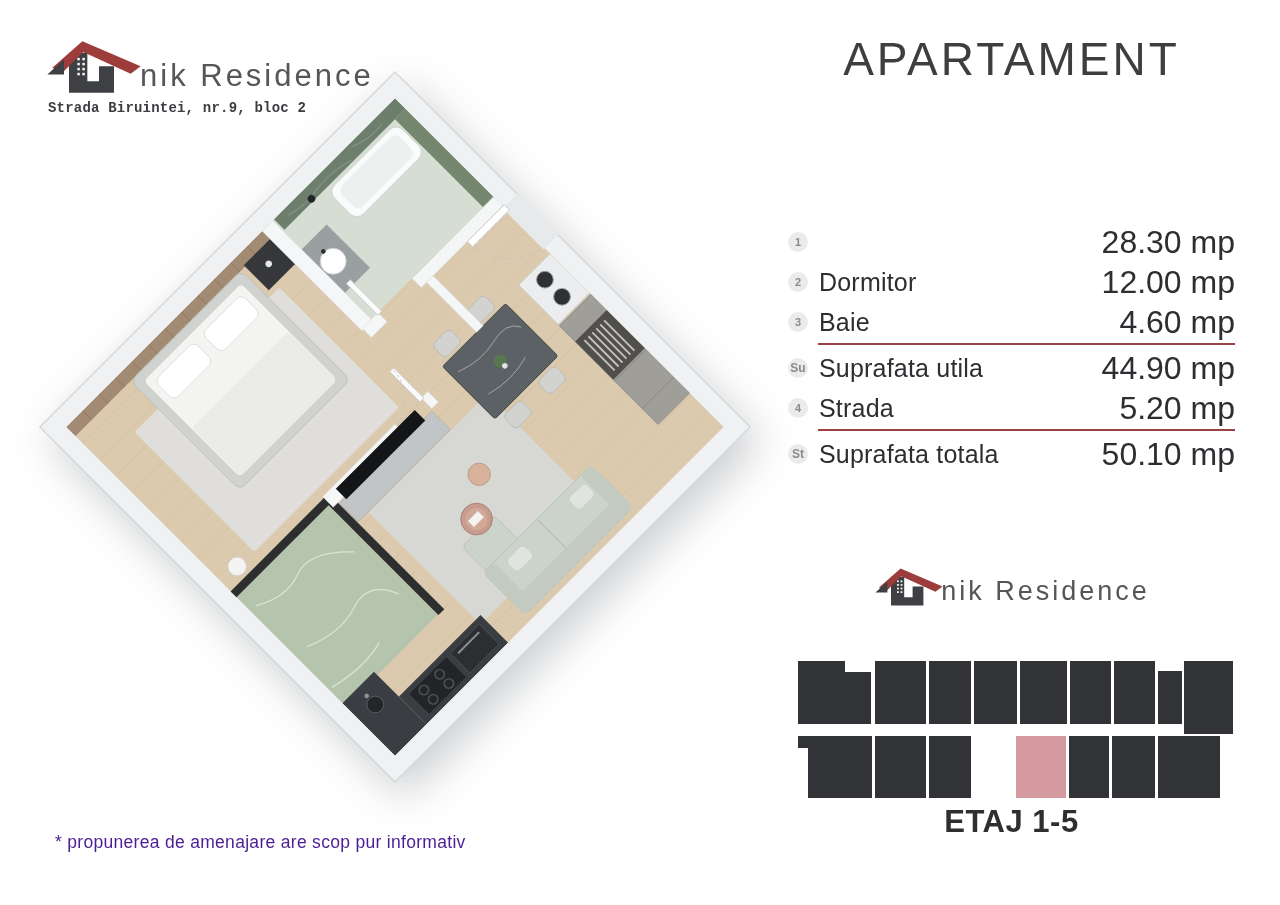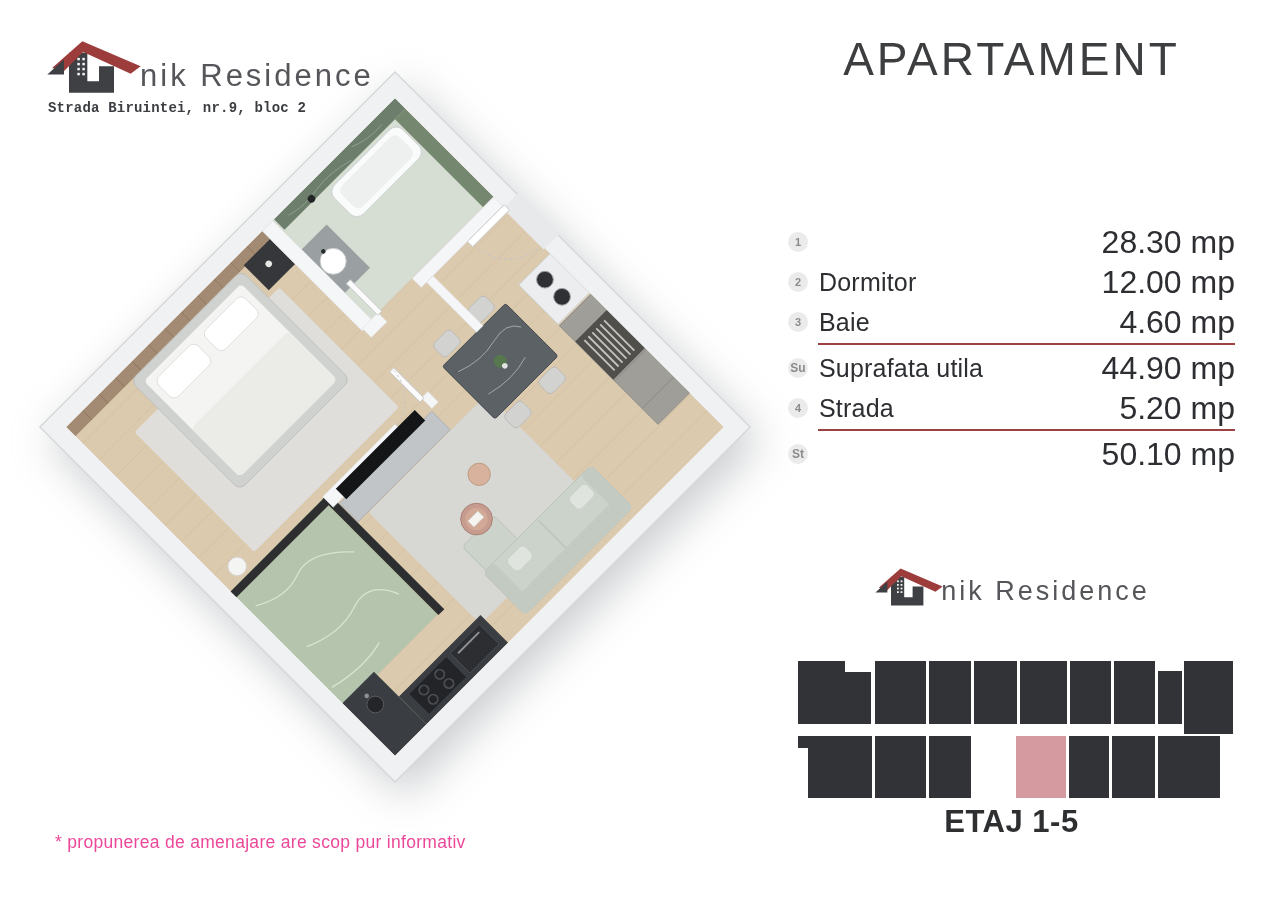--- a/index.html
+++ b/index.html
@@ -30,21 +30,21 @@
   .area-row .lbl{font-size:25px;color:#2c2e31;letter-spacing:.2px;}
   .area-row .val{font-size:32px;color:#2c2e31;margin-left:auto;}
   .area-divider{height:2px;background:#9c4143;margin:1px 0 3px 30px;}
   
   .logo-bottom{position:absolute;top:563px;width:100%;display:flex;justify-content:center;}
   .logo-bottom .logo-text{font-size:27px;margin-bottom:4px;}
   
   .bldg-wrap{position:absolute;top:658px;left:10px;}
   .etaj{position:absolute;top:804px;width:100%;text-align:center;font-size:31px;font-weight:bold;color:#2e2f31;letter-spacing:.5px;}
   
-  .disclaimer{position:absolute;left:55px;top:832px;font-size:17.5px;color:#ec4899;letter-spacing:.3px;}
+  .disclaimer{position:absolute;left:55px;top:832px;font-size:17.5px;color:#4c1d95;letter-spacing:.3px;}
   
   .plan-svg{position:absolute;left:20px;top:22px;filter:drop-shadow(10px 14px 22px rgba(125,130,135,.40));}
 </style>
 </head>
 <body>
 
 <svg class="plan-svg" width="760" height="790" viewBox="0 0 760 790">
   <defs>
     <clipPath id="planclip">
         <rect x="0" y="0" width="500" height="500"></rect>
@@ -213,20 +213,21 @@
         <span class="val">44.90 mp</span>
       </div>
       <div class="area-row">
         <span class="badge">4</span>
         <span class="lbl">Strada</span>
         <span class="val">5.20 mp</span>
       </div>
       <div class="area-divider"></div>
       <div class="area-row">
         <span class="badge small">St</span>
+        <span class="lbl">Suprafata totala</span>
         <span class="val">50.10 mp</span>
       </div>
     </div>
 
   <div class="logo-bottom">
     <div class="logo-row">
       <svg width="72" height="48" viewBox="0 0 120 78">
         <path d="M30 22 H52 V56 H66 V38 H84 V70 H30 Z" fill="#3e4043"></path>
         <g fill="#ffffff" opacity="0.95">
           <rect x="40" y="28" width="3" height="3"></rect>

